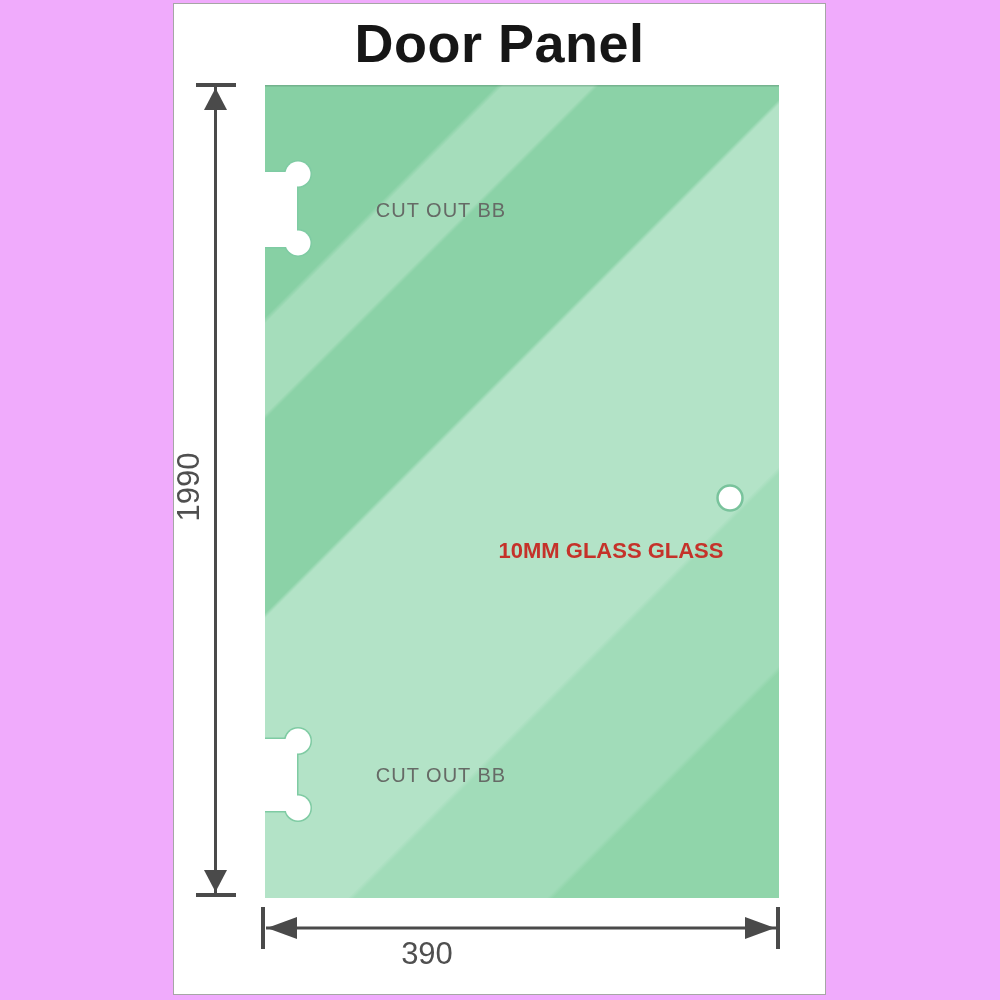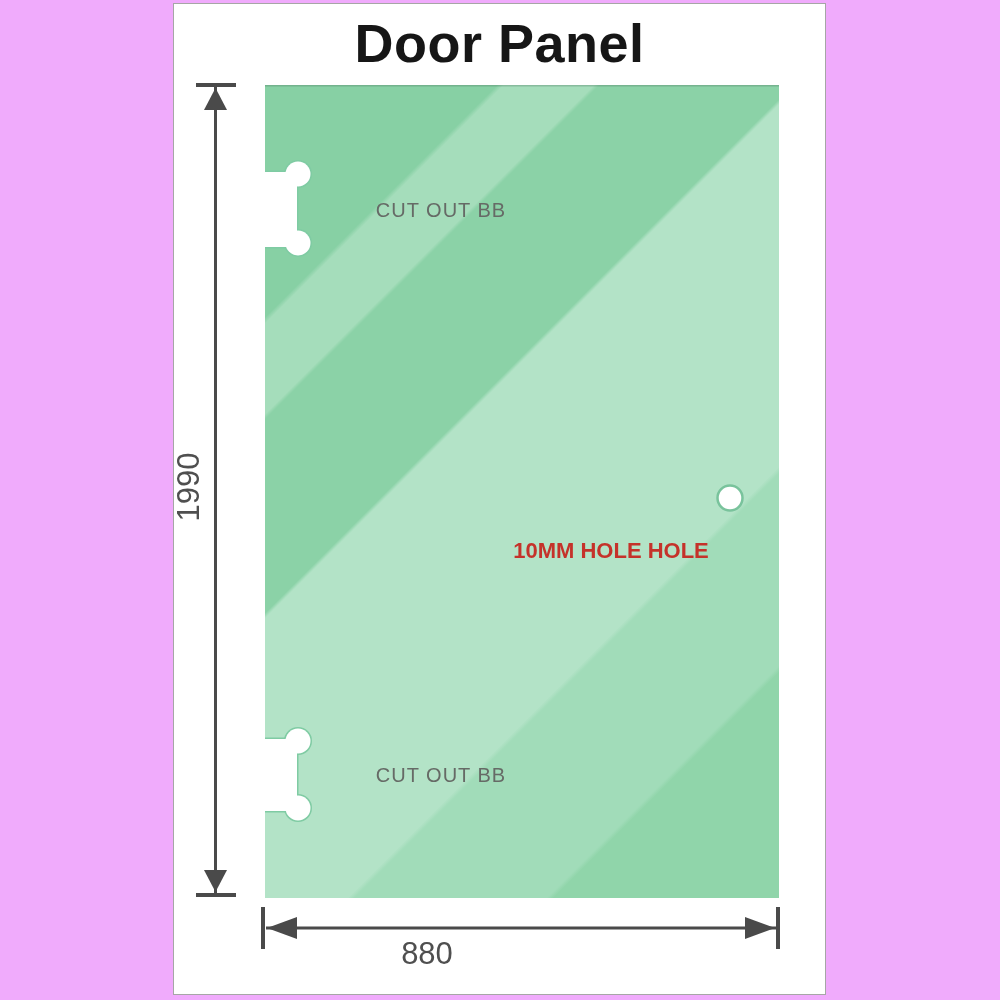--- a/index.html
+++ b/index.html
@@ -139,21 +139,21 @@
       <rect x="261" y="907" width="4" height="42"></rect>
       <rect x="776" y="907" width="4" height="42"></rect>
       <rect x="266" y="926.5" width="511" height="3"></rect>
       <polygon points="267,928 297,917 297,939"></polygon>
       <polygon points="775,928 745,917 745,939"></polygon>
     </g>
   </svg>
 
   <div class="overlay-label dim-label vertical" style="left:189px; top:487px;">1990</div>
 
-  <div class="overlay-label dim-label" style="left:427px; top:954px;">880</div>
+  <div class="overlay-label dim-label" style="left:427px; top:954px;">390</div>
 
   <div class="overlay-label cutout-label" style="left:441px; top:210px;">CUT OUT BB</div>
 
   <div class="overlay-label cutout-label" style="left:441px; top:775px;">CUT OUT BB</div>
 
-  <div class="overlay-label hole-label" style="left:611px; top:551px;">10MM HOLE HOLE</div>
+  <div class="overlay-label hole-label" style="left:611px; top:551px;">10MM GLASS GLASS</div>
 
 </div>
 
 </body></html>

